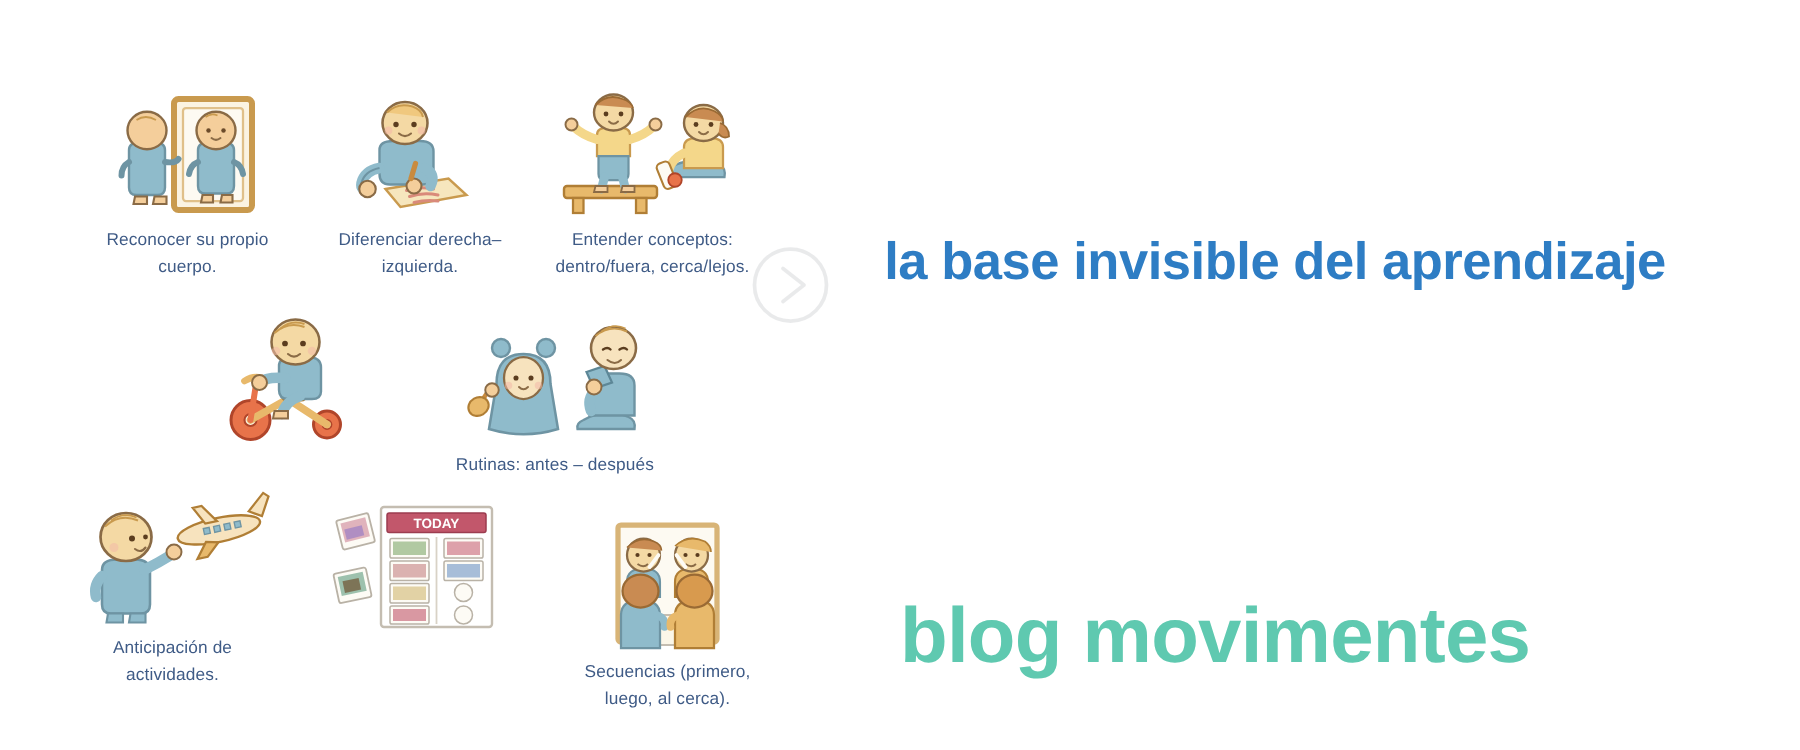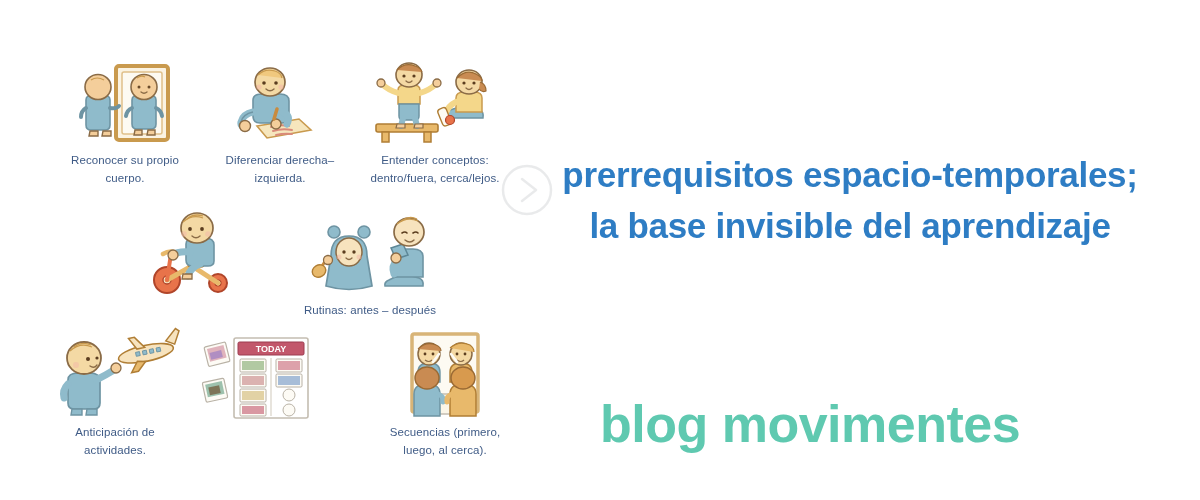--- a/index.html
+++ b/index.html
@@ -315,21 +315,21 @@
           <path d="M40 34 q4 3 7 -1" fill="none" stroke="#8a6b46" stroke-width="1.4" stroke-linecap="round"></path>
           <circle cx="26" cy="33" r="3" fill="#F3B9A8" opacity=".55"></circle>
         </svg>
       </div>
       <div class="caption">
         <span>Anticipación de</span><br>
         <span>actividades.</span>
       </div>
     </div>
 
-    <div class="cell" style="left:156px; top:272px;">
+    <div class="cell" style="left:176px; top:272px;">
       <div class="art">
         <svg viewBox="0 0 130 88">
 
           <g transform="rotate(-14 22 22)">
             <rect x="10" y="12" width="22" height="20" rx="1.5" fill="#FDFBF5" stroke="#B9B2A6" stroke-width="1.2"></rect>
             <rect x="12.5" y="14.5" width="17" height="13" fill="#C8788C" opacity=".55"></rect>
             <rect x="14" y="19" width="12" height="7" fill="#9B7FC4" opacity=".7"></rect>
           </g>
           <g transform="rotate(-12 20 58)">
             <rect x="8" y="48" width="22" height="20" rx="1.5" fill="#FDFBF5" stroke="#B9B2A6" stroke-width="1.2"></rect>
@@ -358,21 +358,21 @@
             <rect x="82" y="29" width="22" height="9" fill="#C2576B" opacity=".55"></rect>
             <rect x="80" y="42" width="26" height="13" rx="1.2" fill="#FDFBF5" stroke="#B9B2A6" stroke-width="1"></rect>
             <rect x="82" y="44" width="22" height="9" fill="#6E94C4" opacity=".6"></rect>
             <circle cx="93" cy="63" r="6" fill="#FDFBF5" stroke="#B9B2A6" stroke-width="1"></circle>
             <circle cx="93" cy="78" r="6" fill="#FDFBF5" stroke="#B9B2A6" stroke-width="1"></circle>
           </g>
         </svg>
       </div>
     </div>
 
-    <div class="cell" style="left:330px; top:272px;">
+    <div class="cell" style="left:330px; top:288px;">
       <div class="art">
         <svg viewBox="0 0 130 88">
 
           <rect x="32" y="2" width="66" height="78" rx="2" fill="#FDFAF2" stroke="#D8B477" stroke-width="3.5"></rect>
 
           <g>
             <path d="M38 40 q0 -9 11 -9 q11 0 11 9 v10 h-22 z" fill="#8FBBCB" stroke="#6E94A3" stroke-width="1.4"></path>
             <ellipse cx="49" cy="22" rx="11" ry="11" fill="#F4D9A4" stroke="#8a6b46" stroke-width="1.5"></ellipse>
             <path d="M38 17 q8 -8 18 -4 q5 2 5 6" fill="#C98B52" stroke="#9a6a34" stroke-width="1.1"></path>
             <circle cx="45" cy="22" r="1.4" fill="#5b3d1f"></circle>
@@ -409,19 +409,18 @@
   </div>
 
   <div id="watermark">
     <svg viewBox="0 0 54 54">
       <circle cx="27" cy="27" r="24" fill="none" stroke="#b9bcc0" stroke-width="2.5"></circle>
       <path d="M22 16 L36 27 L22 38" fill="none" stroke="#b9bcc0" stroke-width="2.5" stroke-linecap="round" stroke-linejoin="round"></path>
     </svg>
   </div>
 
   <div id="headline">
-    <span class="hl-line">prerrequisitos espacio-temporales;</span>
     <span class="hl-line">la base invisible del aprendizaje</span>
   </div>
 
   <div id="brand">blog movimentes</div>
 
 </div>
 
 </body></html>

